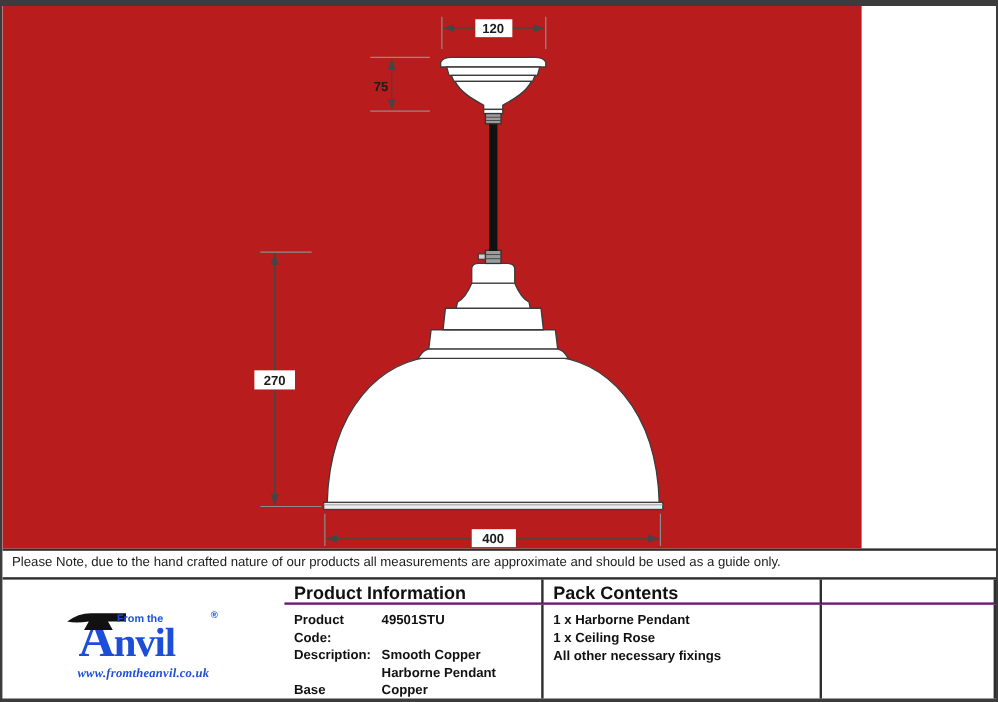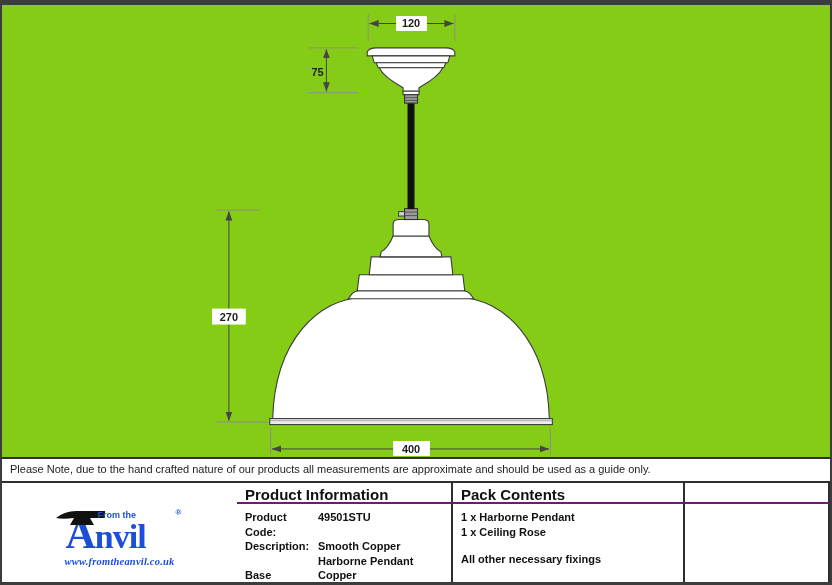--- a/index.html
+++ b/index.html
@@ -2,39 +2,39 @@
 <html><head>
 <meta charset="utf-8">
 <style>
   html,body{margin:0;padding:0;background:#fff;}
   body{width:832px;height:585px;font-family:"Liberation Sans",sans-serif;-webkit-font-smoothing:antialiased;}
   .page{
     box-sizing:border-box;width:832px;height:585px;background:#fff;
     border:2px solid #3c3c3c;border-top-width:5px;border-bottom-width:3px;
     display:flex;flex-direction:column;overflow:hidden;
   }
-  .drawing-area{position:relative;width:828px;height:452px;flex:0 0 452px;background:#84cc16;}
+  .drawing-area{position:relative;width:716px;height:452px;flex:0 0 452px;background:#b91c1c;}
   .drawing-area svg{display:block;}
   svg text{font-family:"Liberation Sans",sans-serif;font-size:11px;font-weight:700;fill:#1c1c1c;}
 
   .note-bar{
     box-sizing:border-box;flex:0 0 26px;border-top:2px solid #2e2e2e;border-bottom:2px solid #2e2e2e;
     display:flex;padding:4px 8px;font-size:11px;color:#1c1c1c;
   }
 
   .info-table{flex:1 1 auto;display:grid;grid-template-columns:235px 216px 232px 1fr;grid-template-rows:21px 1fr;}
   .cell{box-sizing:border-box;border-right:2px solid #2e2e2e;overflow:hidden;}
   .cell.last{border-right:none;}
   .hdr{border-bottom:2px solid #701a75;font-size:15px;font-weight:700;color:#111;padding:3px 8px 0 8px;}
   .bodycell{padding:6px 8px 0 8px;font-size:11px;font-weight:700;color:#111;line-height:14.6px;}
   .logo-cell{grid-row:1 / span 2;display:flex;align-items:center;justify-content:center;}
 
   .pi-row{display:flex;}
   .pi-label{flex:0 0 73px;}
-  .pack-footer{margin-top:13px;}
+  .pack-footer{margin-top:1px;}
 
   .logo{position:relative;width:112px;color:#1d4ed8;}
   .logo-main{position:relative;white-space:nowrap;line-height:1;padding-left:2px;}
   .logo-a{font-family:"Liberation Serif",serif;font-weight:700;font-size:42px;letter-spacing:-1px;}
   .logo-rest{font-family:"Liberation Serif",serif;font-weight:700;font-size:34px;letter-spacing:-1px;}
   .anvil-slab{position:absolute;left:-8px;top:-4px;}
   .logo-fromthe{position:absolute;top:-2px;left:34px;font-size:9px;font-weight:700;font-family:"Liberation Sans",sans-serif;}
   .logo-reg{position:absolute;top:-4px;right:-6px;font-size:8px;font-weight:700;}
   .logo-site{font-family:"Liberation Serif",serif;font-style:italic;font-weight:700;font-size:10.5px;margin-top:1px;text-align:center;letter-spacing:.2px;}
 </style>

